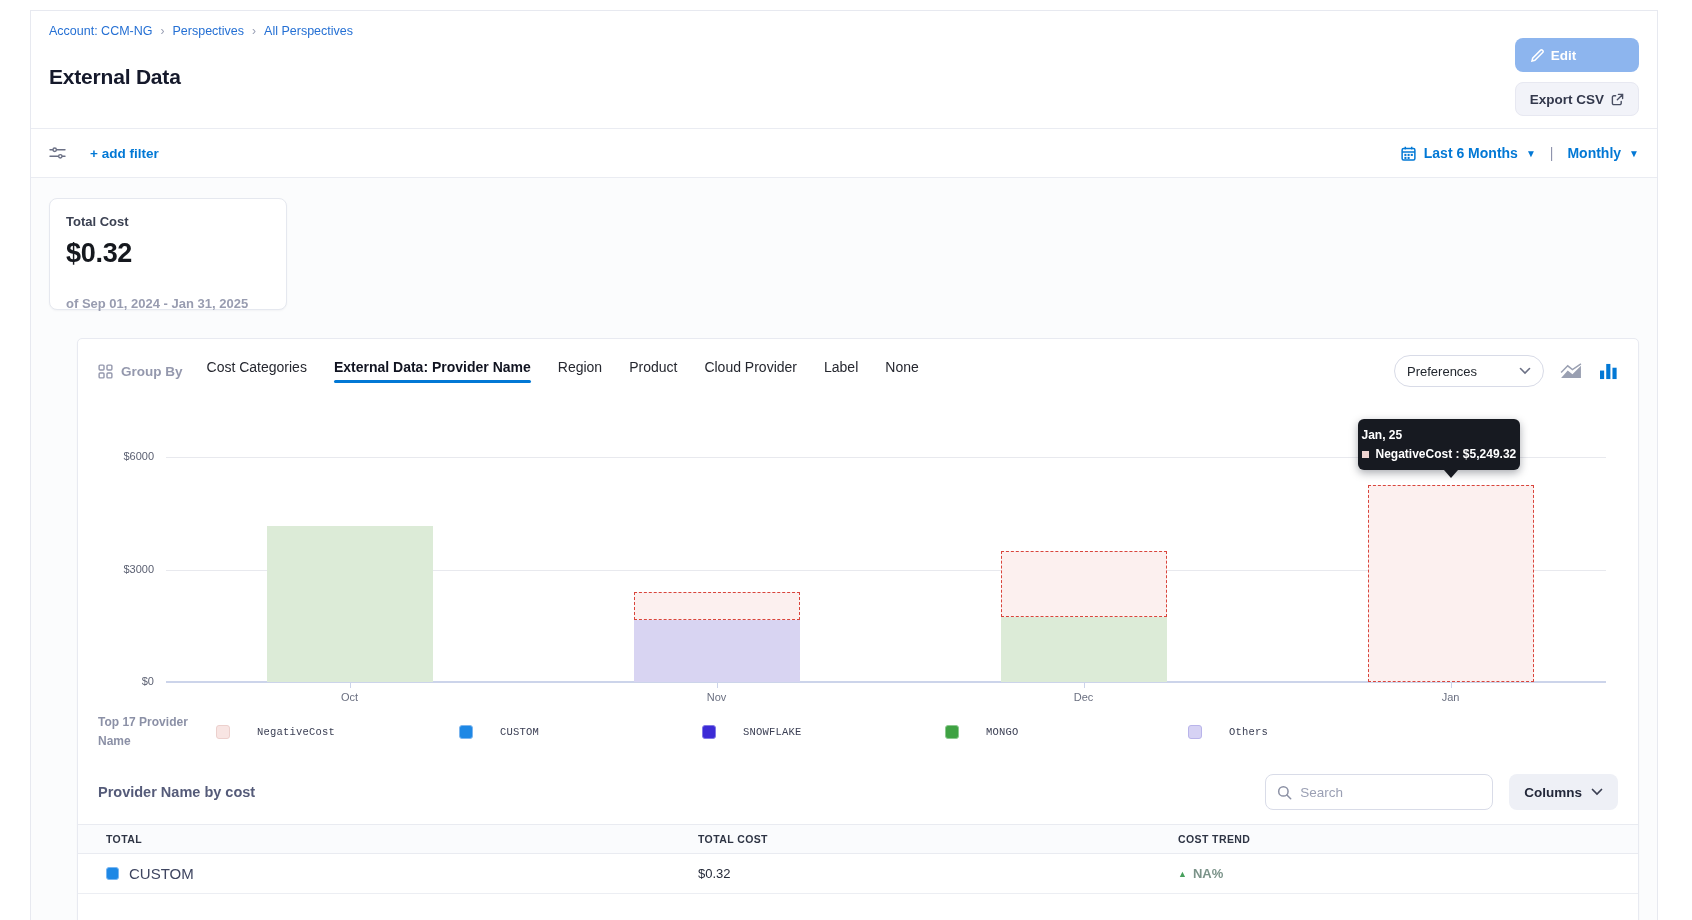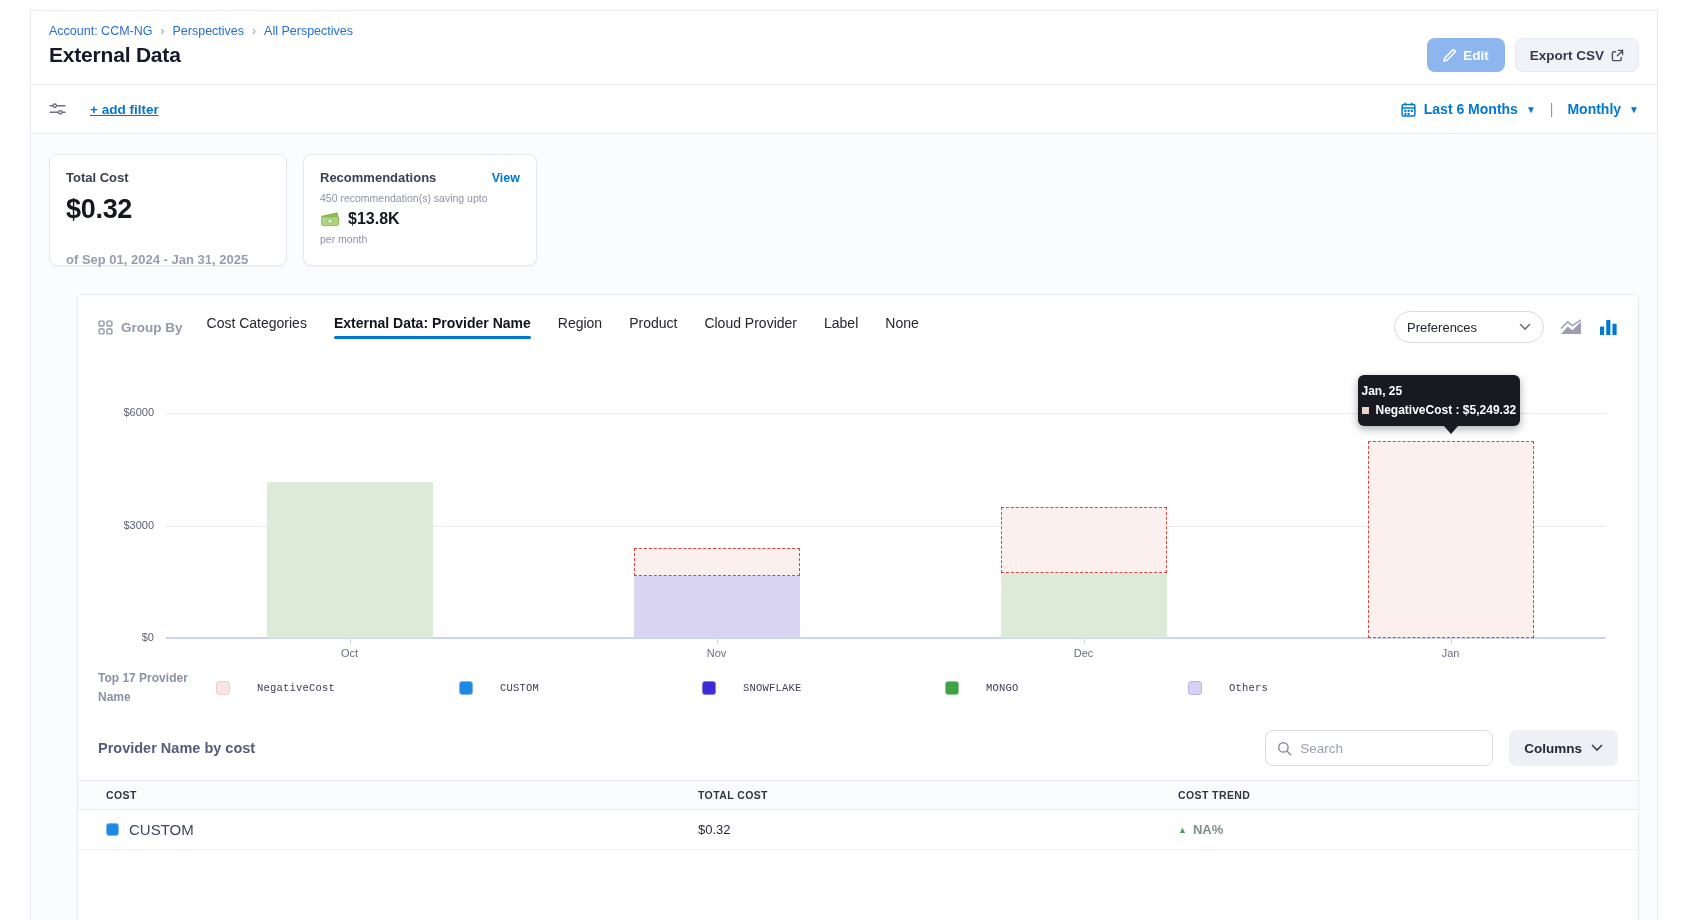--- a/index.html
+++ b/index.html
@@ -8,32 +8,32 @@
   .app { position:absolute; left:30px; top:10px; width:1628px; height:910px;
     background:#fff; border:1px solid #e7e9f0; border-bottom:none; }
 
   
   .hdr { padding:13px 18px 12px 18px; }
   .crumbs { font-size:12.5px; color:#2570d4; display:flex; align-items:center; gap:8px; }
   .crumbs .sep { color:#9aa0b5; font-size:12px; }
   .crumbs a { color:#2570d4; text-decoration:none; cursor:pointer; }
   .title-row { display:flex; align-items:center; }
   .page-title { font-size:21px; font-weight:700; color:#15192b; letter-spacing:-.2px; }
-  .hdr-btns { margin-left:auto; display:flex; gap:10px; }
+  .hdr-btns { margin-left:auto; display:flex; gap:10px;flex-direction:column; }
   .btn-edit { background:#8db5ee; color:#fff; border:none; border-radius:8px;
     height:34px; padding:0 16px; font-size:13.5px; font-weight:700;
     display:flex; align-items:center; gap:7px; font-family:inherit; }
   .btn-export { background:#f2f3f9; color:#33384c; border:1px solid #e7e8f1; border-radius:8px;
     height:34px; padding:0 14px; font-size:13.5px; font-weight:700;
     display:flex; align-items:center; gap:7px; font-family:inherit; cursor:pointer; }
 
   
   .fbar { height:50px; border-top:1px solid #eaecf2; border-bottom:1px solid #eaecf2;
     display:flex; align-items:center; padding:0 18px; background:#fff; }
-  .add-filter { color:#0278d5; font-size:13.5px; font-weight:600; margin-left:24px; cursor:pointer;text-decoration:underline; }
+  .add-filter { color:#0278d5; font-size:13.5px; font-weight:600; margin-left:24px; cursor:pointer; }
   .fbar-right { margin-left:auto; display:flex; align-items:center; gap:8px;
     color:#0278d5; font-size:14px; font-weight:600; }
   .fbar-right .divider { color:#8f94ad; font-weight:400; margin:0 6px; }
   .caret { font-size:10px; color:#0278d5; }
 
   
   .body { padding:20px 18px; background:#fbfcfd; height:828px; }
   .cards { display:flex; gap:16px; }
   .card { background:#fff; border:1px solid #e5e8ef; border-radius:8px;
     box-shadow:0 1px 2px rgba(20,30,60,.04); padding:15px 16px; height:112px; }
@@ -189,36 +189,20 @@
   </div>
 
   <div class="body">
 
     <div class="cards">
       <div class="card total">
         <div class="card-label">Total Cost</div>
         <div class="card-value">$0.32</div>
         <div class="card-period">of Sep 01, 2024 - Jan 31, 2025</div>
       </div>
-      <div class="card reco">
-        <div class="reco-head">
-          <span class="card-label">Recommendations</span>
-          <span class="view-link">View</span>
-        </div>
-        <div class="reco-sub">450 recommendation(s) saving upto</div>
-        <div class="reco-save">
-          <svg width="21" height="15" viewBox="0 0 22 16">
-              <path d="M2 4.5 18 1l2 9.5-16 3.5z" fill="#8bc34a" stroke="#689f38" stroke-width=".8"></path>
-              <rect x="1.5" y="5" width="18" height="9.5" rx="1.2" fill="#aed581" stroke="#7cb342" stroke-width=".8"></rect>
-              <circle cx="10.5" cy="9.7" r="2.6" fill="#dcedc8" stroke="#7cb342" stroke-width=".7"></circle>
-            </svg>
-          <span class="reco-amt">$13.8K</span>
-        </div>
-        <div class="reco-per">per month</div>
-      </div>
     </div>
 
     <div class="panel">
 
       <div class="gb-row">
         <div class="gb-label">
           <svg width="15" height="15" viewBox="0 0 16 16">
               <g fill="none" stroke="#9498ad" stroke-width="1.5">
                 <rect x="1.2" y="1.2" width="5.2" height="5.2" rx="1"></rect>
                 <rect x="9.6" y="1.2" width="5.2" height="5.2" rx="1"></rect>
@@ -329,21 +313,21 @@
             <span>Columns</span>
             <svg width="12" height="8" viewBox="0 0 12 8">
                 <path d="M1.5 1.5 6 6l4.5-4.5" fill="none" stroke="#3a3f52" stroke-width="1.7" stroke-linecap="round"></path>
               </svg>
           </button>
         </div>
       </div>
 
       <div class="tbl">
         <div class="tr head">
-          <div class="td1">COST</div>
+          <div class="td1">TOTAL</div>
           <div class="td2">TOTAL COST</div>
           <div class="td3">COST TREND</div>
         </div>
         <div id="table-body">
             <div class="tr row">
               <div class="td1">
                 <span class="row-sq"></span>
                 <span>CUSTOM</span>
               </div>
               <div class="td2">$0.32</div>

